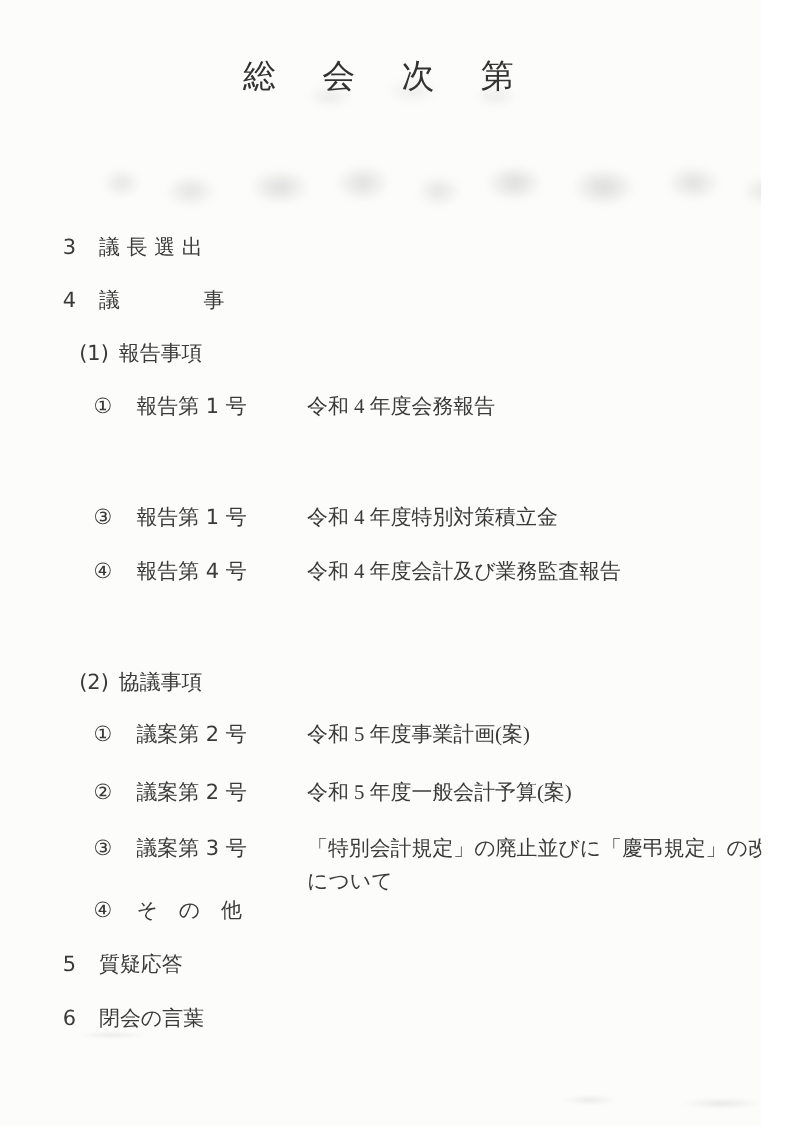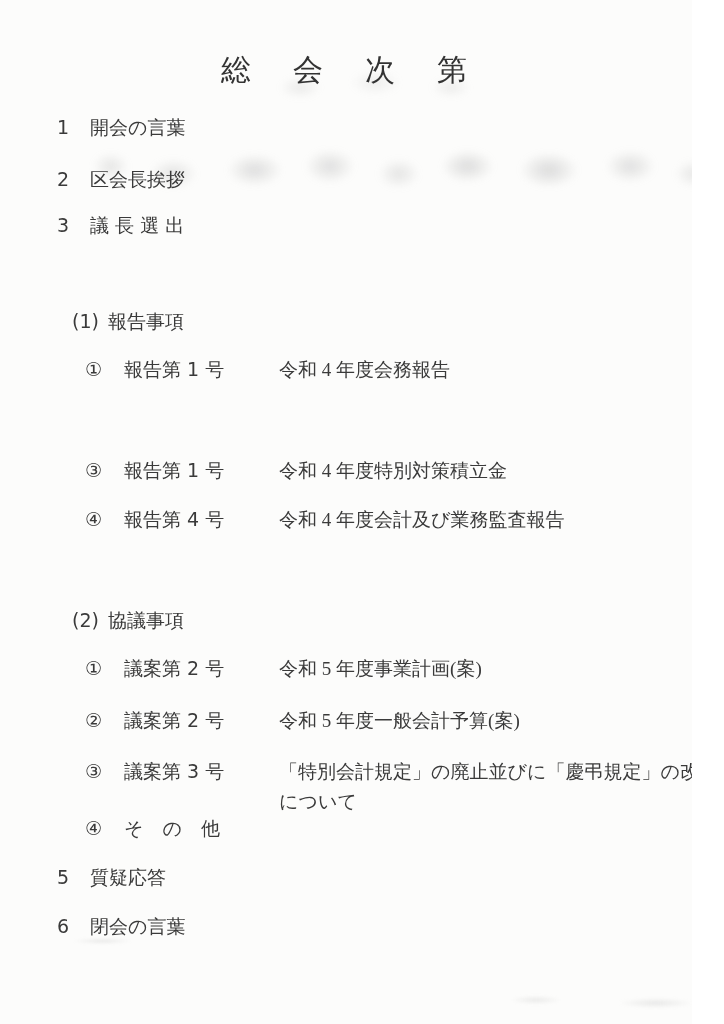--- a/index.html
+++ b/index.html
@@ -88,35 +88,31 @@
 
 <div class="page">
 
   <div class="ghost ghost-title"></div>
   <div class="ghost ghost-band"></div>
   <div class="ghost ghost-note"></div>
   <div class="ghost ghost-bottom"></div>
 
   <div class="title">総会次第</div>
 
-  <div class="row row-main" style="top:115px">
-    <span class="num">1</span>
-    <span class="lbl">開会の言葉</span>
-  </div>
 
-  <div class="row row-main" style="top:167px">
-    <span class="num">2</span>
-    <span class="lbl">区会長挨拶</span>
-  </div>
 
   <div class="row row-main" style="top:213px">
     <span class="num">3</span>
     <span class="lbl">議 長 選 出</span>
   </div>
 
+  <div class="row row-main" style="top:261px">
+    <span class="num">4</span>
+    <span class="lbl">議　　　　事</span>
+  </div>
 
   <div class="row row-sec" style="top:309px">
     <span class="secnum">(1)</span>
     <span class="seclbl">報告事項</span>
   </div>
 
   <div class="row row-entry" style="top:357px">
     <span class="marker">①</span>
     <span class="ename">報告第 1 号</span>
     <span class="edesc">令和 4 年度会務報告</span>

